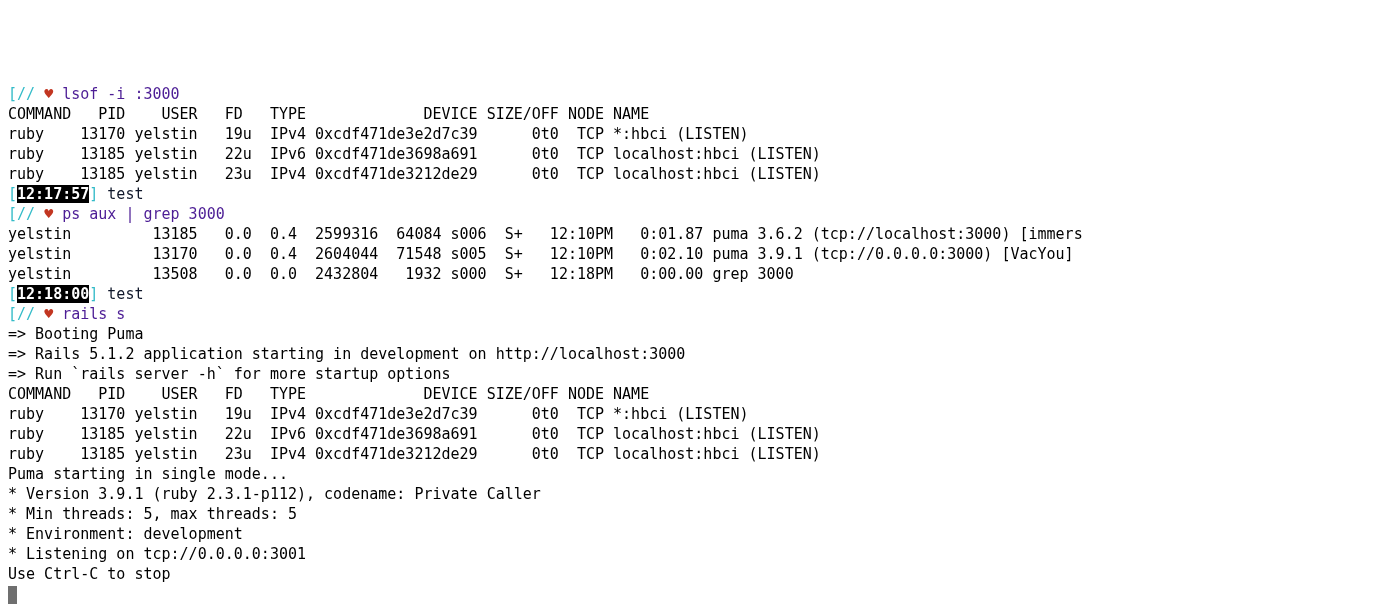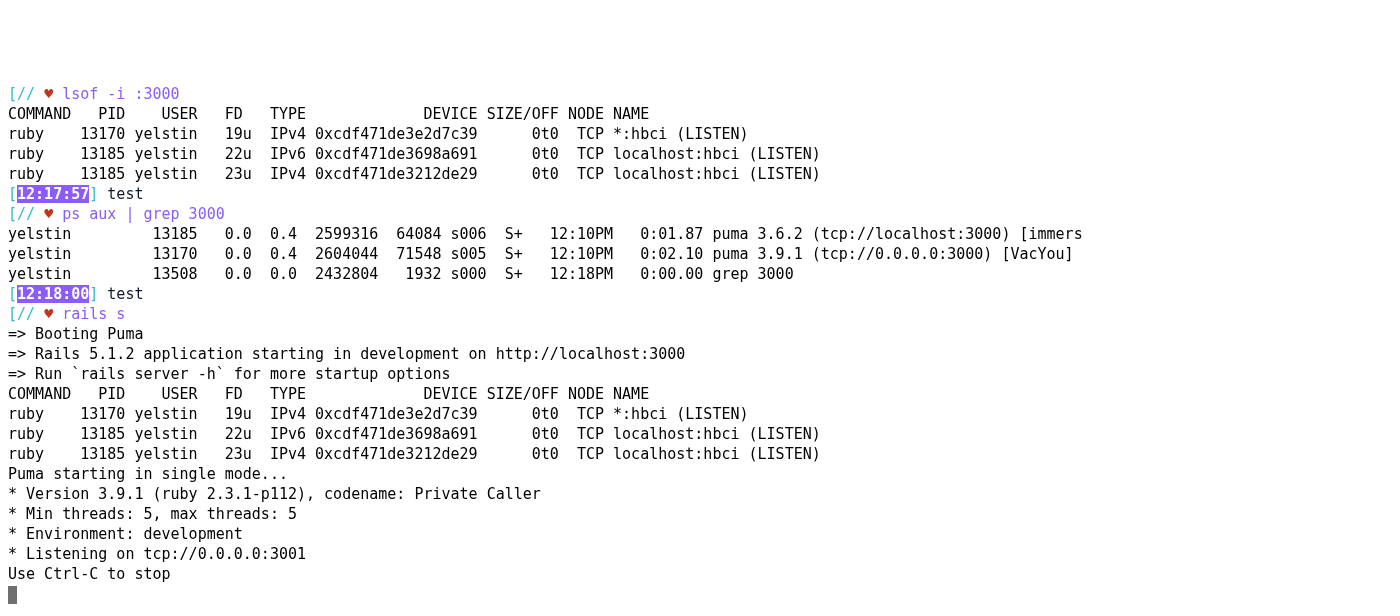--- a/index.html
+++ b/index.html
@@ -11,24 +11,24 @@
     line-height: 20px;
     color: #000000;
     white-space: pre;
     overflow: hidden;
     width: 1400px;
     box-sizing: border-box;
   }
   .line { white-space: pre; }
   .red { color: #c23621; }
   .cyan { color: #33bbc8; }
-  .magenta { color: #8b5cf6; }
+  .magenta { color: #4c1d95; }
   .green { color: #0f172a; }
   .sel {
-    background: #8b5cf6;
+    background: #000000;
     color: #ffffff;
     font-weight: bold;
   }
   .cursor {
     display: inline-block;
     width: 9px;
     height: 18px;
     background: #6f6f6f;
     vertical-align: bottom;
   }

